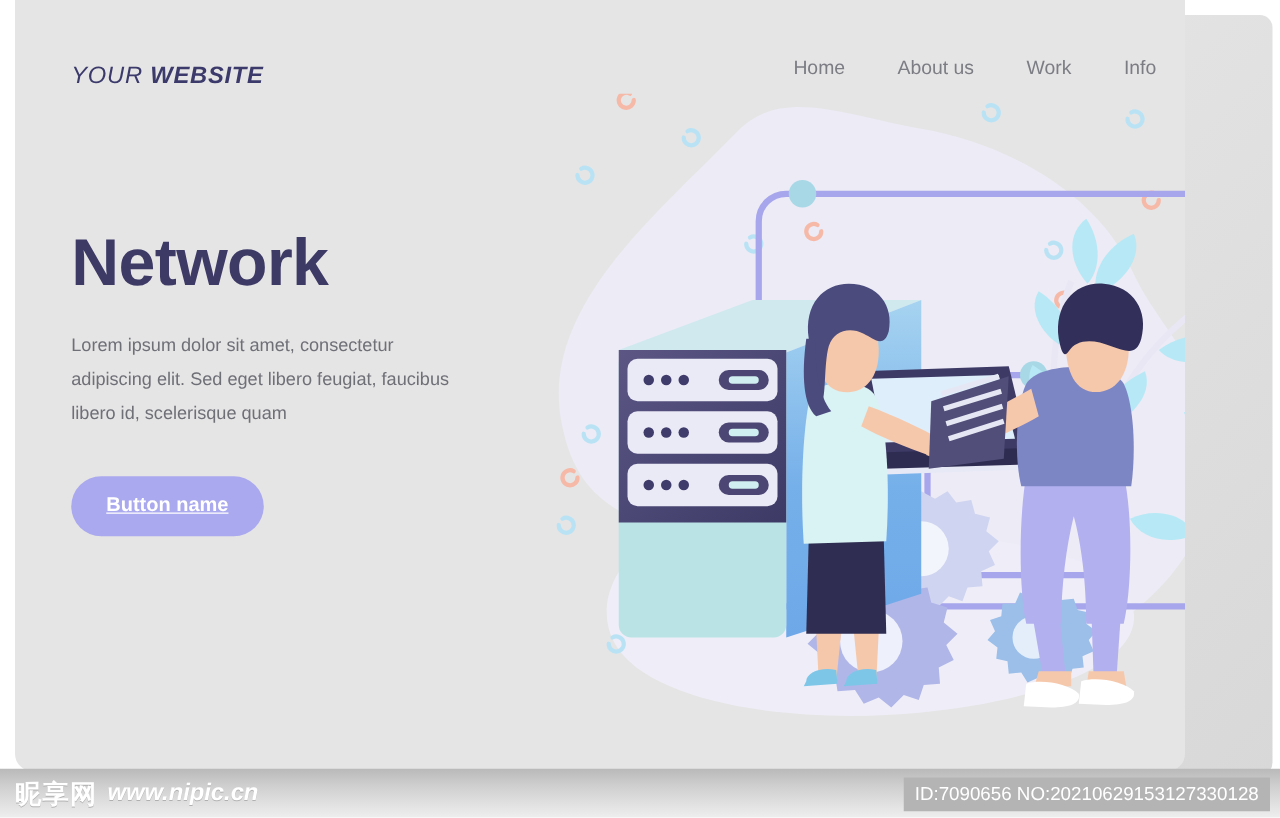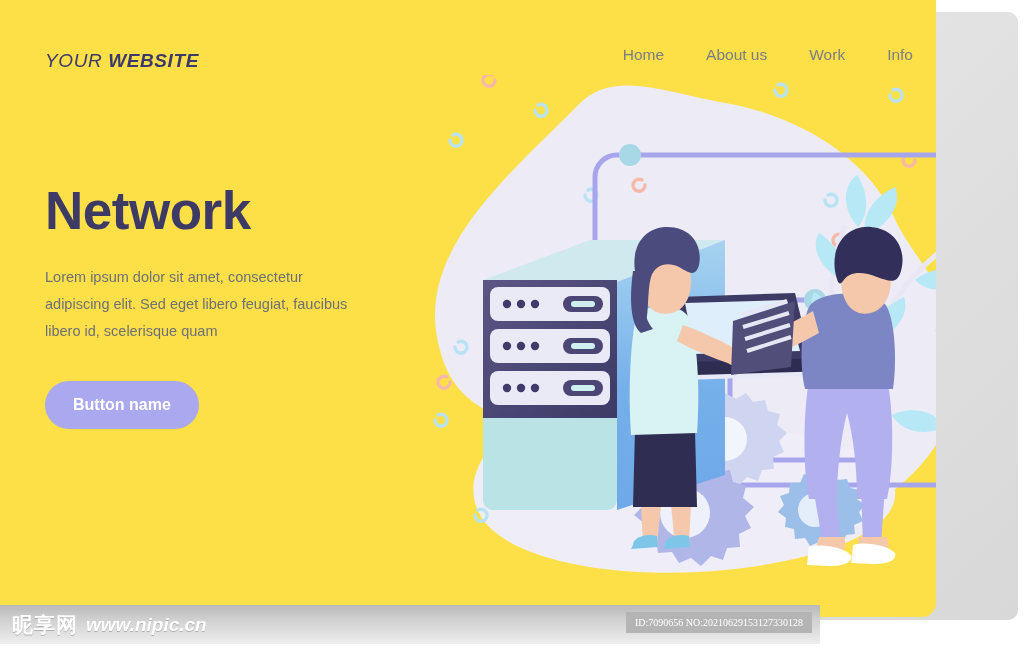--- a/index.html
+++ b/index.html
@@ -25,25 +25,25 @@
     position: absolute;
     left: 18px;
     top: 12px;
     width: 1000px;
     height: 608px;
     border-radius: 10px;
     background: linear-gradient(135deg, #f3f3f3 0%, #e2e2e2 60%, #d8d8d8 100%);
   }
   .page-card {
     position: absolute;
-    left: 0px;
+    left: 12px;
     top: 0px;
     width: 936px;
     height: 617px;
-    background: #fde047;
+    background: #e5e5e5;
     border-radius: 0 0 14px 14px;
     overflow: hidden;
   }
 
   
   .site-header {
     position: absolute;
     left: 0; top: 0;
     width: 992px;
     height: 118px;
@@ -118,38 +118,39 @@
     margin-top: 36px;
     background: #aaa8ee;
     color: #ffffff;
     font-size: 16px;
     font-weight: 700;
     border: none;
     border-radius: 24px;
     padding: 15px 28px;
     cursor: pointer;
     font-family: "Liberation Sans", sans-serif;
+    text-decoration: underline;
   }
 
   
   .illo {
     position: absolute;
     left: 395px;
     top: 75px;
     width: 600px;
     height: 520px;
   }
   .illo svg { display: block; }
 
   
   .footer-bar {
     position: absolute;
     left: 0;
-    bottom: 10px;
-    width: 820px;
+    bottom: 0;
+    width: 1024px;
     height: 39px;
     background: linear-gradient(180deg, #b9b9b9 0%, #cfcfcf 35%, #eeeeee 100%);
   }
   .wm {
     position: absolute;
     left: 12px;
     top: 6px;
     display: flex;
     align-items: center;
     gap: 8px;
@@ -168,24 +169,24 @@
     font-weight: 700;
     color: #ffffff;
     text-shadow: 0 1px 0 #b0b0b0;
   }
   .id-badge {
     position: absolute;
     right: 8px;
     top: 7px;
     background: #b4b4b4;
     color: #ffffff;
-    font-size: 10px;
+    font-size: 15px;
     padding: 5px 9px;
     white-space: nowrap;
-    font-family: Liberation Serif, serif;
+    font-family: Liberation Sans, sans-serif;
   }
 </style>
 </head>
 <body>
 
 <div id="stage">
 
   <div class="page-shadow"></div>
 
   <div class="page-card">

